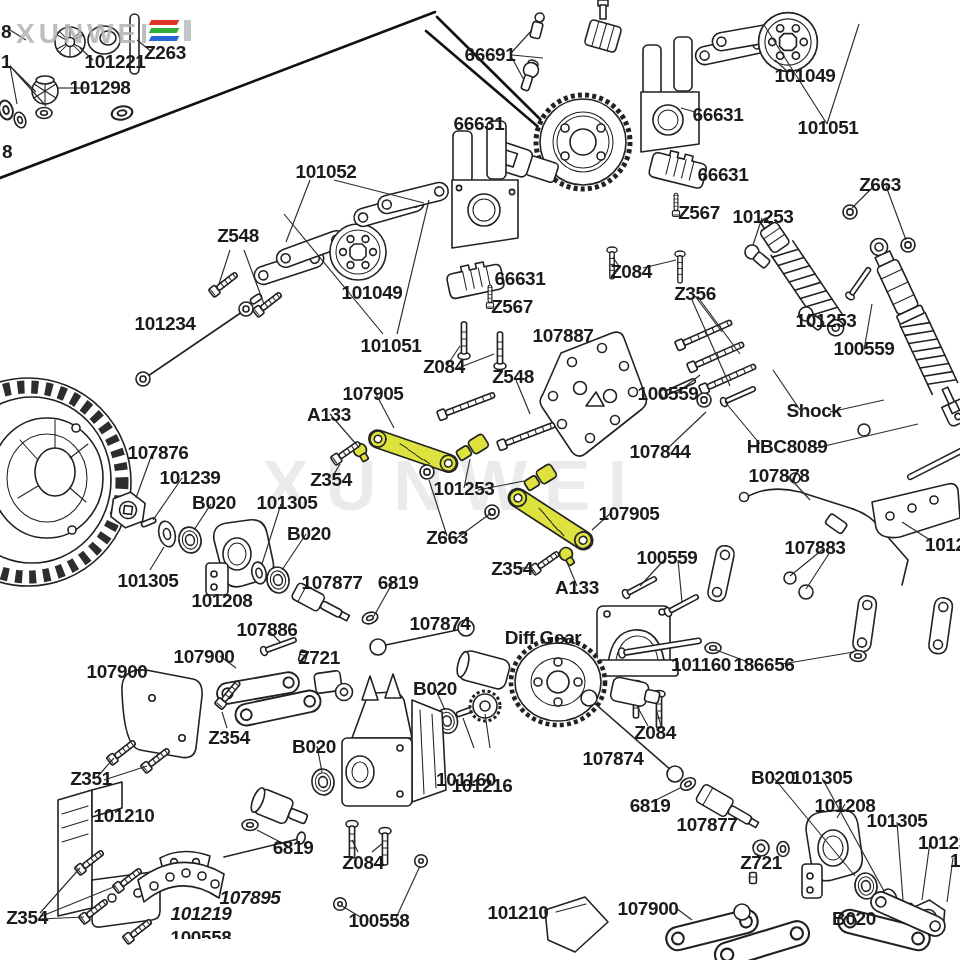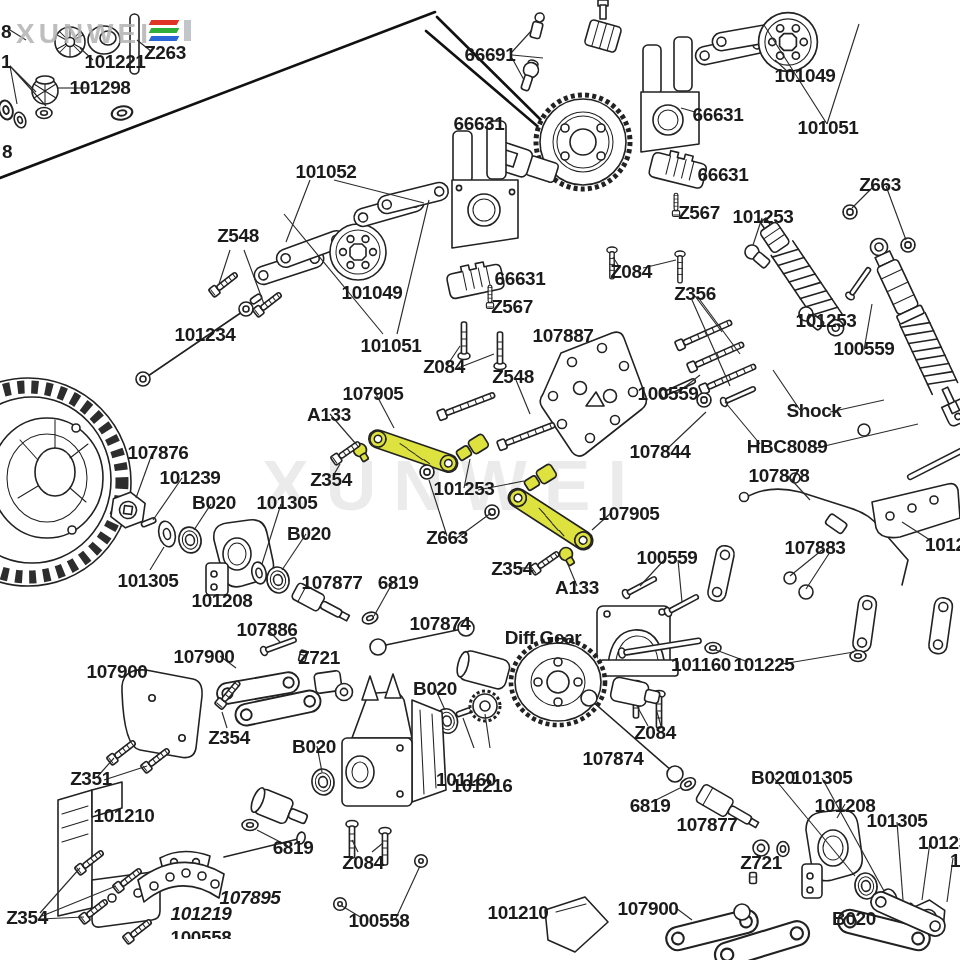--- a/index.html
+++ b/index.html
@@ -632,21 +632,21 @@
     <div class="lbl" style="left: 718px; top: 105px;">66631</div>
     <div class="lbl" style="left: 805px; top: 66px;">101049</div>
     <div class="lbl" style="left: 828px; top: 118px;">101051</div>
     <div class="lbl" style="left: 723px; top: 165px;">66631</div>
     <div class="lbl" style="left: 699px; top: 203px;">Z567</div>
     <div class="lbl" style="left: 763px; top: 207px;">101253</div>
     <div class="lbl" style="left: 880px; top: 175px;">Z663</div>
     <div class="lbl" style="left: 326px; top: 162px;">101052</div>
     <div class="lbl" style="left: 238px; top: 226px;">Z548</div>
     <div class="lbl" style="left: 372px; top: 283px;">101049</div>
-    <div class="lbl" style="left: 165px; top: 325px; margin-left: 40px;">101234</div>
+    <div class="lbl" style="left: 165px; top: 314px;">101234</div>
     <div class="lbl" style="left: 391px; top: 336px;">101051</div>
     <div class="lbl" style="left: 631px; top: 262px;">Z084</div>
     <div class="lbl" style="left: 695px; top: 284px;">Z356</div>
     <div class="lbl" style="left: 520px; top: 269px;">66631</div>
     <div class="lbl" style="left: 512px; top: 297px;">Z567</div>
     <div class="lbl" style="left: 563px; top: 326px;">107887</div>
     <div class="lbl" style="left: 444px; top: 357px;">Z084</div>
     <div class="lbl" style="left: 513px; top: 367px;">Z548</div>
     <div class="lbl" style="left: 826px; top: 311px;">101253</div>
     <div class="lbl" style="left: 864px; top: 339px;">100559</div>
@@ -667,21 +667,21 @@
     <div class="lbl" style="left: 373px; top: 384px;">107905</div>
     <div class="lbl" style="left: 331px; top: 470px;">Z354</div>
     <div class="lbl" style="left: 464px; top: 479px;">101253</div>
     <div class="lbl" style="left: 447px; top: 528px;">Z663</div>
     <div class="lbl" style="left: 512px; top: 559px;">Z354</div>
     <div class="lbl" style="left: 577px; top: 578px;">A133</div>
     <div class="lbl" style="left: 629px; top: 504px;">107905</div>
     <div class="lbl" style="left: 815px; top: 538px;">107883</div>
     <div class="lbl" style="left: 667px; top: 548px;">100559</div>
     <div class="lbl" style="left: 701px; top: 655px;">101160</div>
-    <div class="lbl" style="left: 764px; top: 655px;">101225</div>
+    <div class="lbl" style="left: 764px; top: 655px;">186656</div>
     <div class="lbl" style="left: 332px; top: 573px;">107877</div>
     <div class="lbl" style="left: 398px; top: 573px;">6819</div>
     <div class="lbl" style="left: 440px; top: 614px;">107874</div>
     <div class="lbl" style="left: 543px; top: 628px;">Diff Gear</div>
     <div class="lbl" style="left: 435px; top: 679px;">B020</div>
     <div class="lbl" style="left: 482px; top: 776px;">101216</div>
     <div class="lbl" style="left: 466px; top: 770px;">101160</div>
     <div class="lbl" style="left: 613px; top: 749px;">107874</div>
     <div class="lbl" style="left: 655px; top: 723px;">Z084</div>
     <div class="lbl" style="left: 650px; top: 796px;">6819</div>

